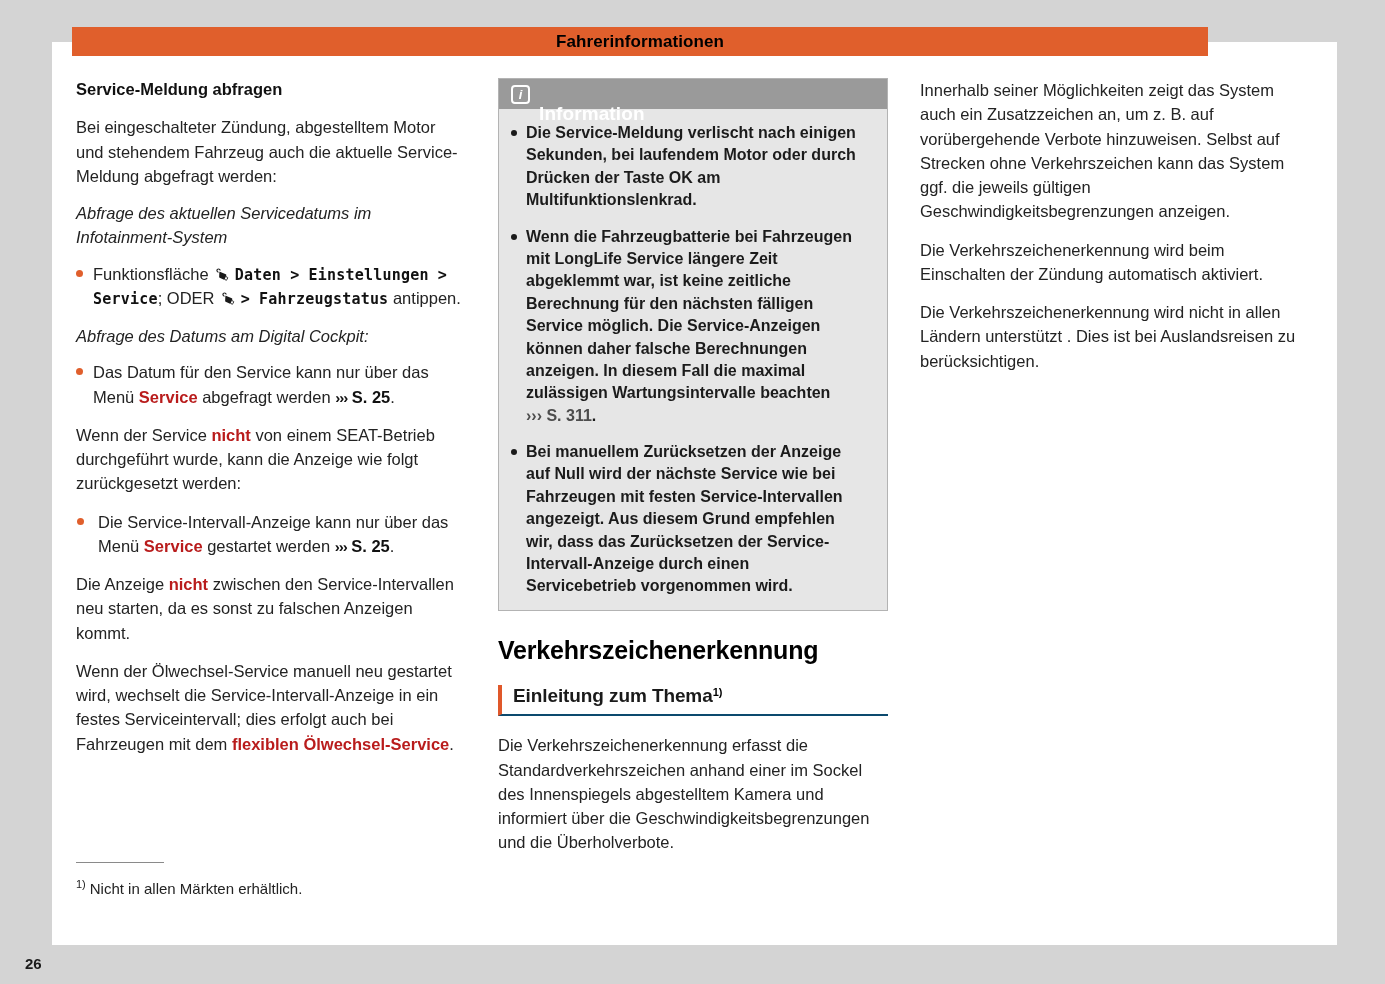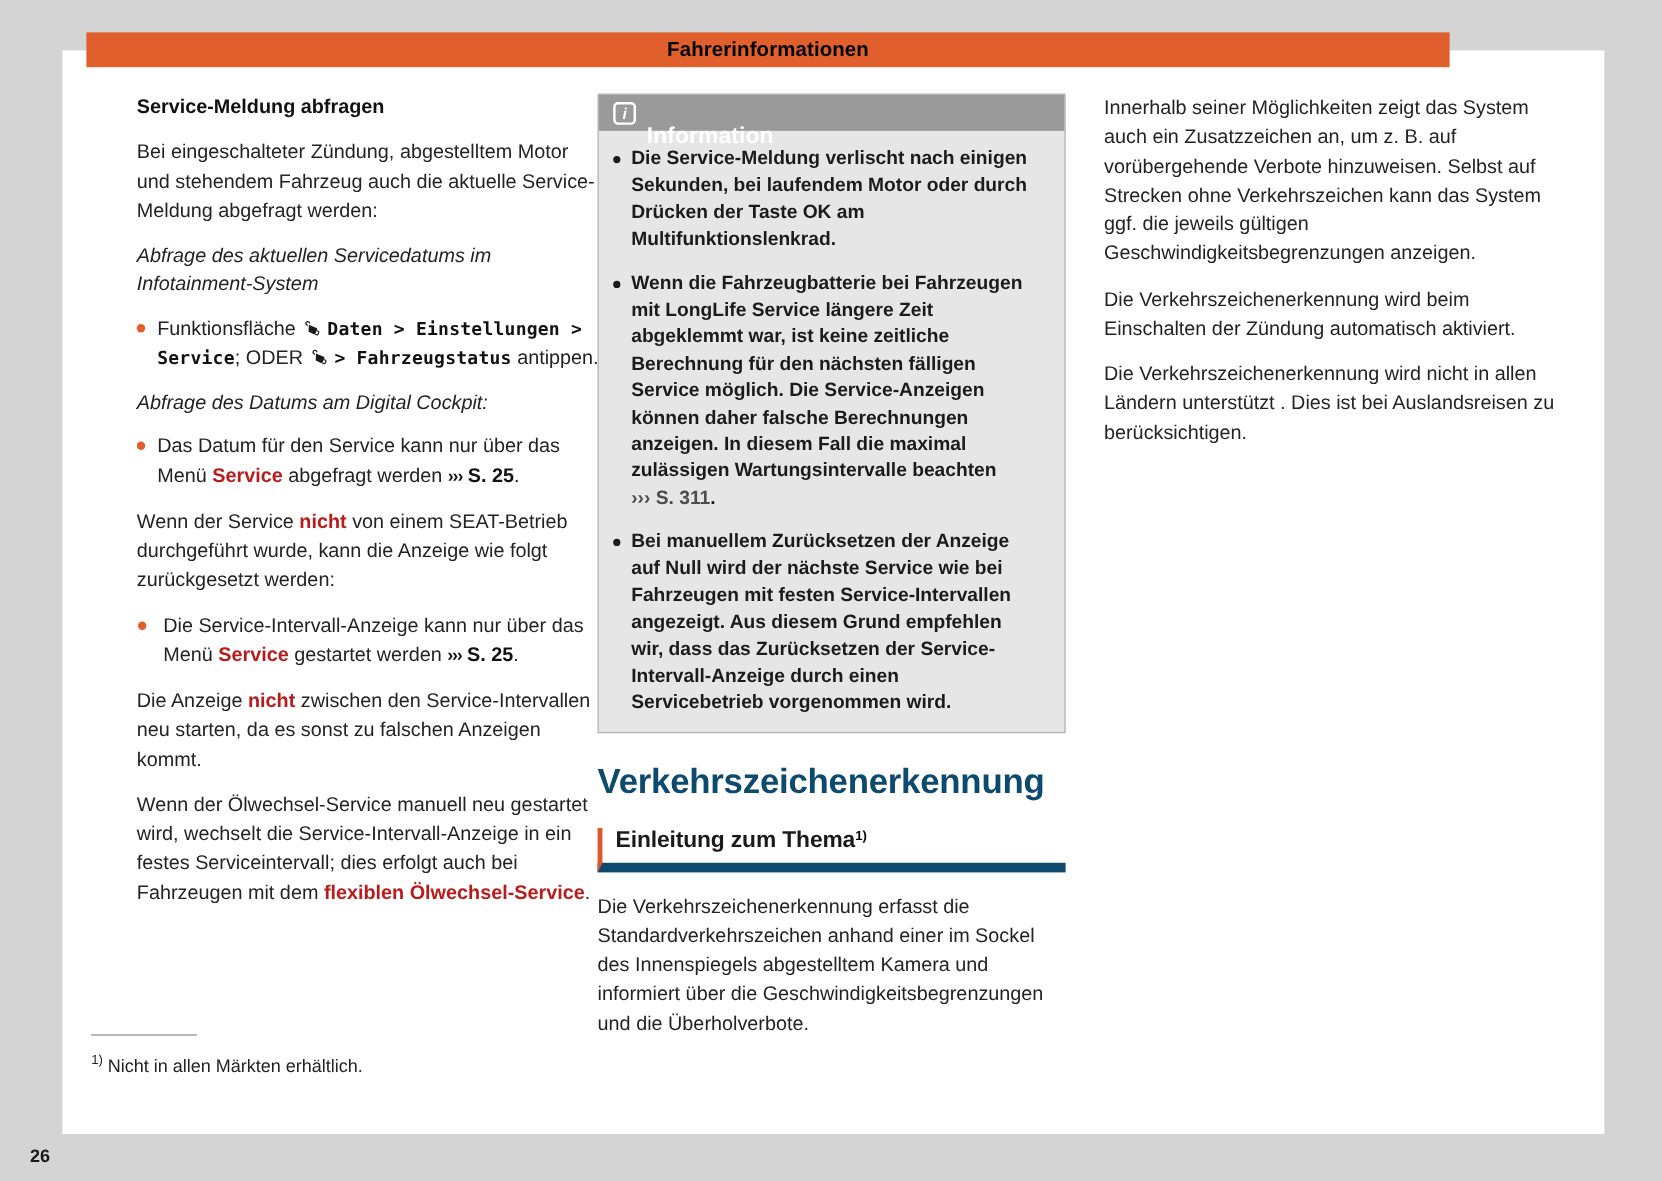--- a/index.html
+++ b/index.html
@@ -62,21 +62,21 @@
     left: 76px;
     top: 78px;
     width: 1235px;
     height: 850px;
   }
   .col {
     position: absolute;
     top: 0;
     width: 390px;
   }
-  .col-1 { left: 0px; margin-left: 38px; }
+  .col-1 { left: 0px; }
   .col-2 { left: 422px; }
   .col-3 { left: 844px; }
   .body {
     font-size: 16.5px;
     line-height: 1.47;
     color: #232323;
     margin-bottom: 14px;
     hyphens: manual;
   }
   .sub {
@@ -190,32 +190,32 @@
     position: absolute;
     left: 0px; top: 8px;
     width: 6px; height: 6px;
     border-radius: 50%;
     background: #1b1b1b;
   }
   .infobox-body .xref-grey { color: #4d4d4d; font-weight: bold; }
 
   
   .h1-orange {
-    color: #0c4a6e;
-    font-size: 29px;
+    color: #000000;
+    font-size: 25px;
     font-weight: bold;
     line-height: 1.1;
     letter-spacing: -.2px;
     margin-bottom: 21px;
   }
   
   .h2-rule {
     position: relative;
     border-left: 4px solid #e0582a;
-    border-bottom: 8px solid #0c4a6e;
+    border-bottom: 2px solid #0c4a6e;
     padding: 0 0 7px 11px;
     margin-bottom: 17px;
   }
   .h2-rule .t {
     font-size: 19px;
     font-weight: bold;
     color: #1a1a1a;
     letter-spacing: -.1px;
   }
   sup { font-size: 11px; vertical-align: super; font-weight: bold; }

